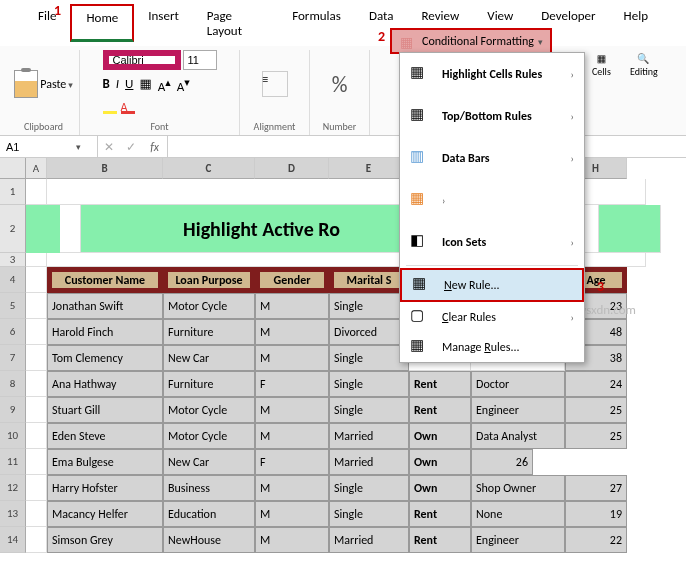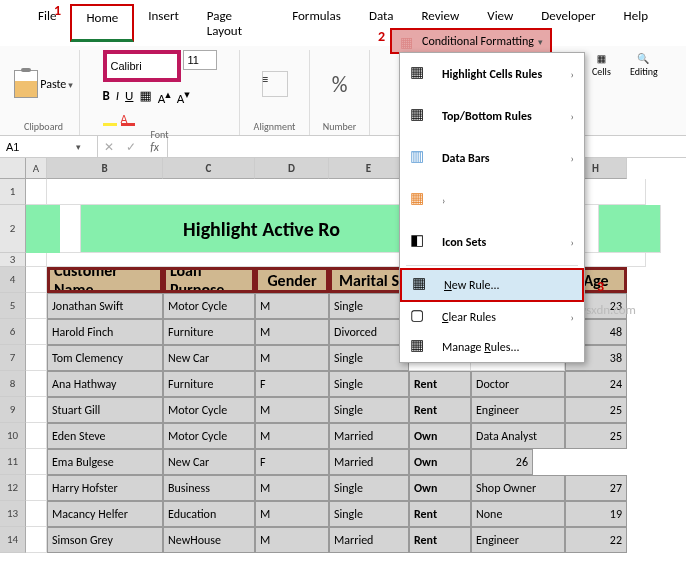--- a/index.html
+++ b/index.html
@@ -13,21 +13,21 @@
 
 
 .ribbon { display: flex; background: #fafafa; border-bottom: 1px solid #ccc; padding: 4px 8px 0; height: 90px; }
 .rgroup { display: flex; flex-direction: column; align-items: center; border-right: 1px solid #ddd; padding: 0 8px; position: relative; }
 .rgroup .glabel { font-size: 10px; color: #666; margin-top: auto; padding: 2px 0; }
 .rgroup .gbody { flex: 1; display: flex; align-items: center; gap: 4px; }
 .paste-btn { display: flex; flex-direction: row; align-items: center; gap: 2px; padding: 4px; }
 .paste-icon { width: 24px; height: 28px; background: linear-gradient(#fff 40%, #f0c070 40%); border: 1px solid #999; position: relative; }
 .paste-icon::before { content: ''; position: absolute; top: -3px; left: 6px; width: 10px; height: 4px; background: #888; border-radius: 2px; }
 .font-top { display: flex; gap: 2px; }
-.font-name { width: 78px; height: 32px; border: 4px solid #be185d; font-size: 11px; padding: 0 4px; }
+.font-name { width: 78px; height: 20px; border: 6px solid #be185d; font-size: 11px; padding: 0 4px; }
 .font-size { width: 34px; height: 20px; border: 1px solid #aaa; font-size: 11px; padding: 0 4px; }
 .font-mid { display: flex; gap: 6px; padding: 4px 0; font-size: 13px; }
 .font-mid span { cursor: pointer; }
 .font-bot { display: flex; gap: 4px; }
 .color-box { width: 14px; height: 14px; border-bottom: 3px solid; display: inline-block; }
 .big-icon { width: 26px; height: 26px; border: 1px solid #ccc; display: inline-block; }
 .pct { font-size: 22px; color: #555; }
 
 
 .cf-btn { background: #e6a8a8; border: 2px solid #c00; padding: 4px 8px; display: flex; align-items: center; gap: 4px; position: absolute; left: 390px; top: 28px; cursor: pointer; font-size: 12px; }
@@ -65,21 +65,21 @@
 .colh { height: 21px; background: #e6e6e6; border-right: 1px solid #ccc; border-bottom: 1px solid #aaa; display: flex; align-items: center; justify-content: center; font-size: 11px; color: #444; }
 .colh.sel { background: #d4d4d4; font-weight: bold; }
 .corner { width: 26px; height: 21px; background: #e6e6e6; border-right: 1px solid #aaa; border-bottom: 1px solid #aaa; }
 
 .sheet { position: relative; }
 .cells { position: relative; }
 .row { display: flex; height: 26px; }
 .cell { border-right: 1px solid #ddd; border-bottom: 1px solid #ddd; padding: 0 4px; display: flex; align-items: center; font-size: 12px; overflow: hidden; }
 .title-row { background: #86efac; padding-left: 34px; }
 .title-cell { font-size: 20px; font-weight: bold; justify-content: center; }
-.hdr-cell { background: #d0b890; font-weight: bold; border: 3px solid #7f1d1d; justify-content: center; font-size: 16px; }
+.hdr-cell { background: #d0b890; font-weight: bold; border: 5px solid #7f1d1d; justify-content: center; font-size: 12px; }
 .data-cell { background: #d4d4d4; border: 1px solid #999; }
 .data-cell.num { justify-content: flex-end; }
 .watermark { position: absolute; right: 50px; top: 302px; color: #bbb; font-size: 13px; z-index: 5; pointer-events: none; }
 
 .cA { width: 21px; } .cB { width: 116px; } .cC { width: 92px; } .cD { width: 74px; } .cE { width: 80px; } .cF { width: 62px; font-weight: bold; } .cG { width: 94px; } .cH { width: 62px; }
 
 .u { text-decoration: underline; }
 </style>
 </head>
 <body>

